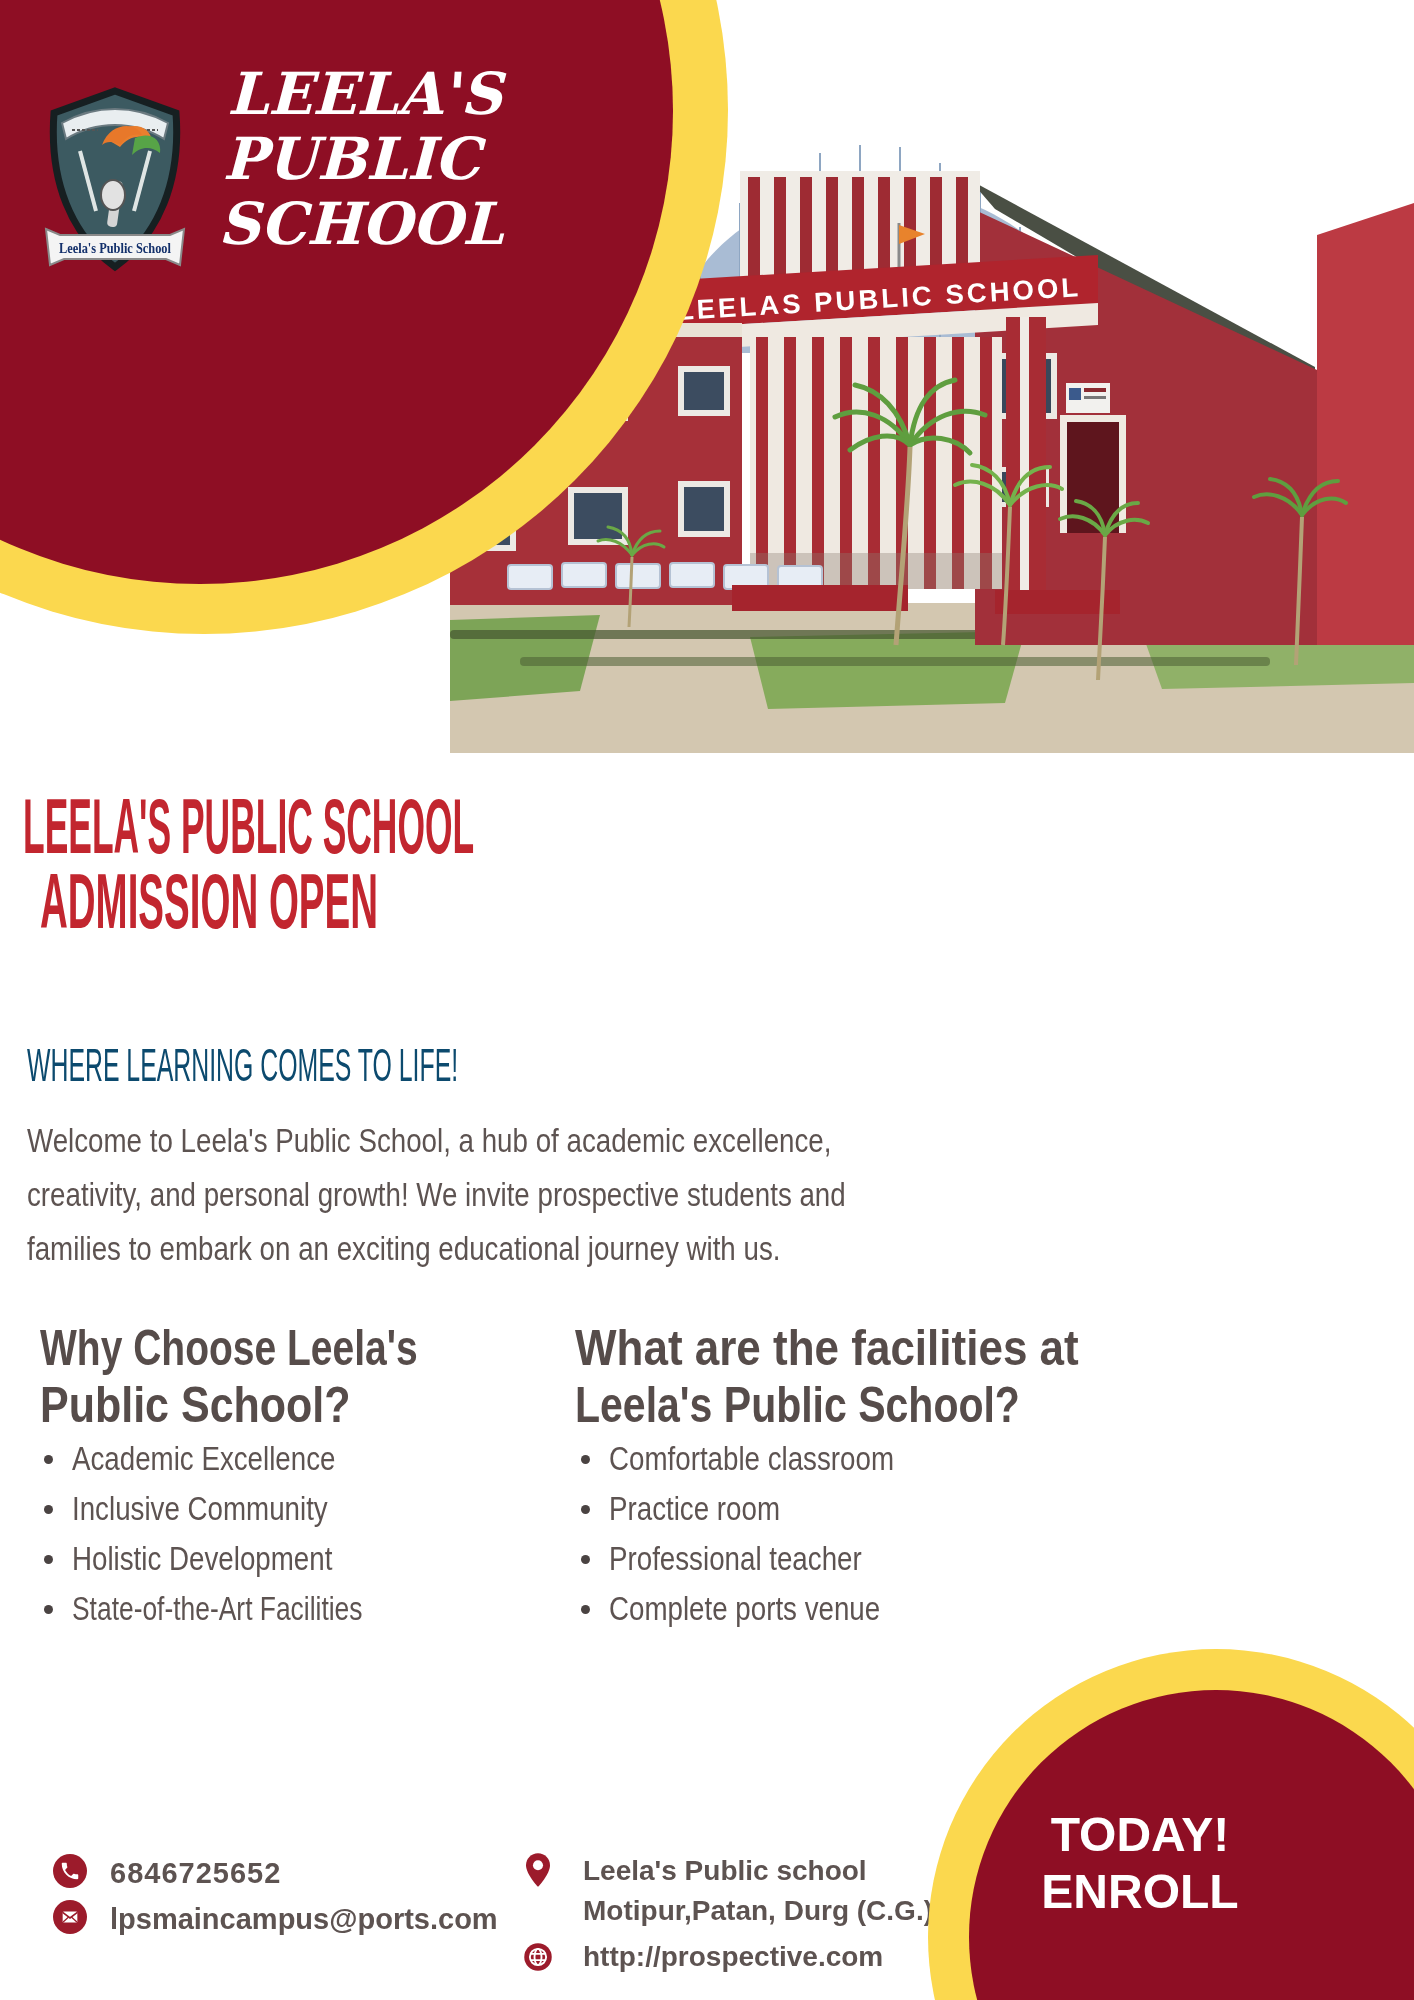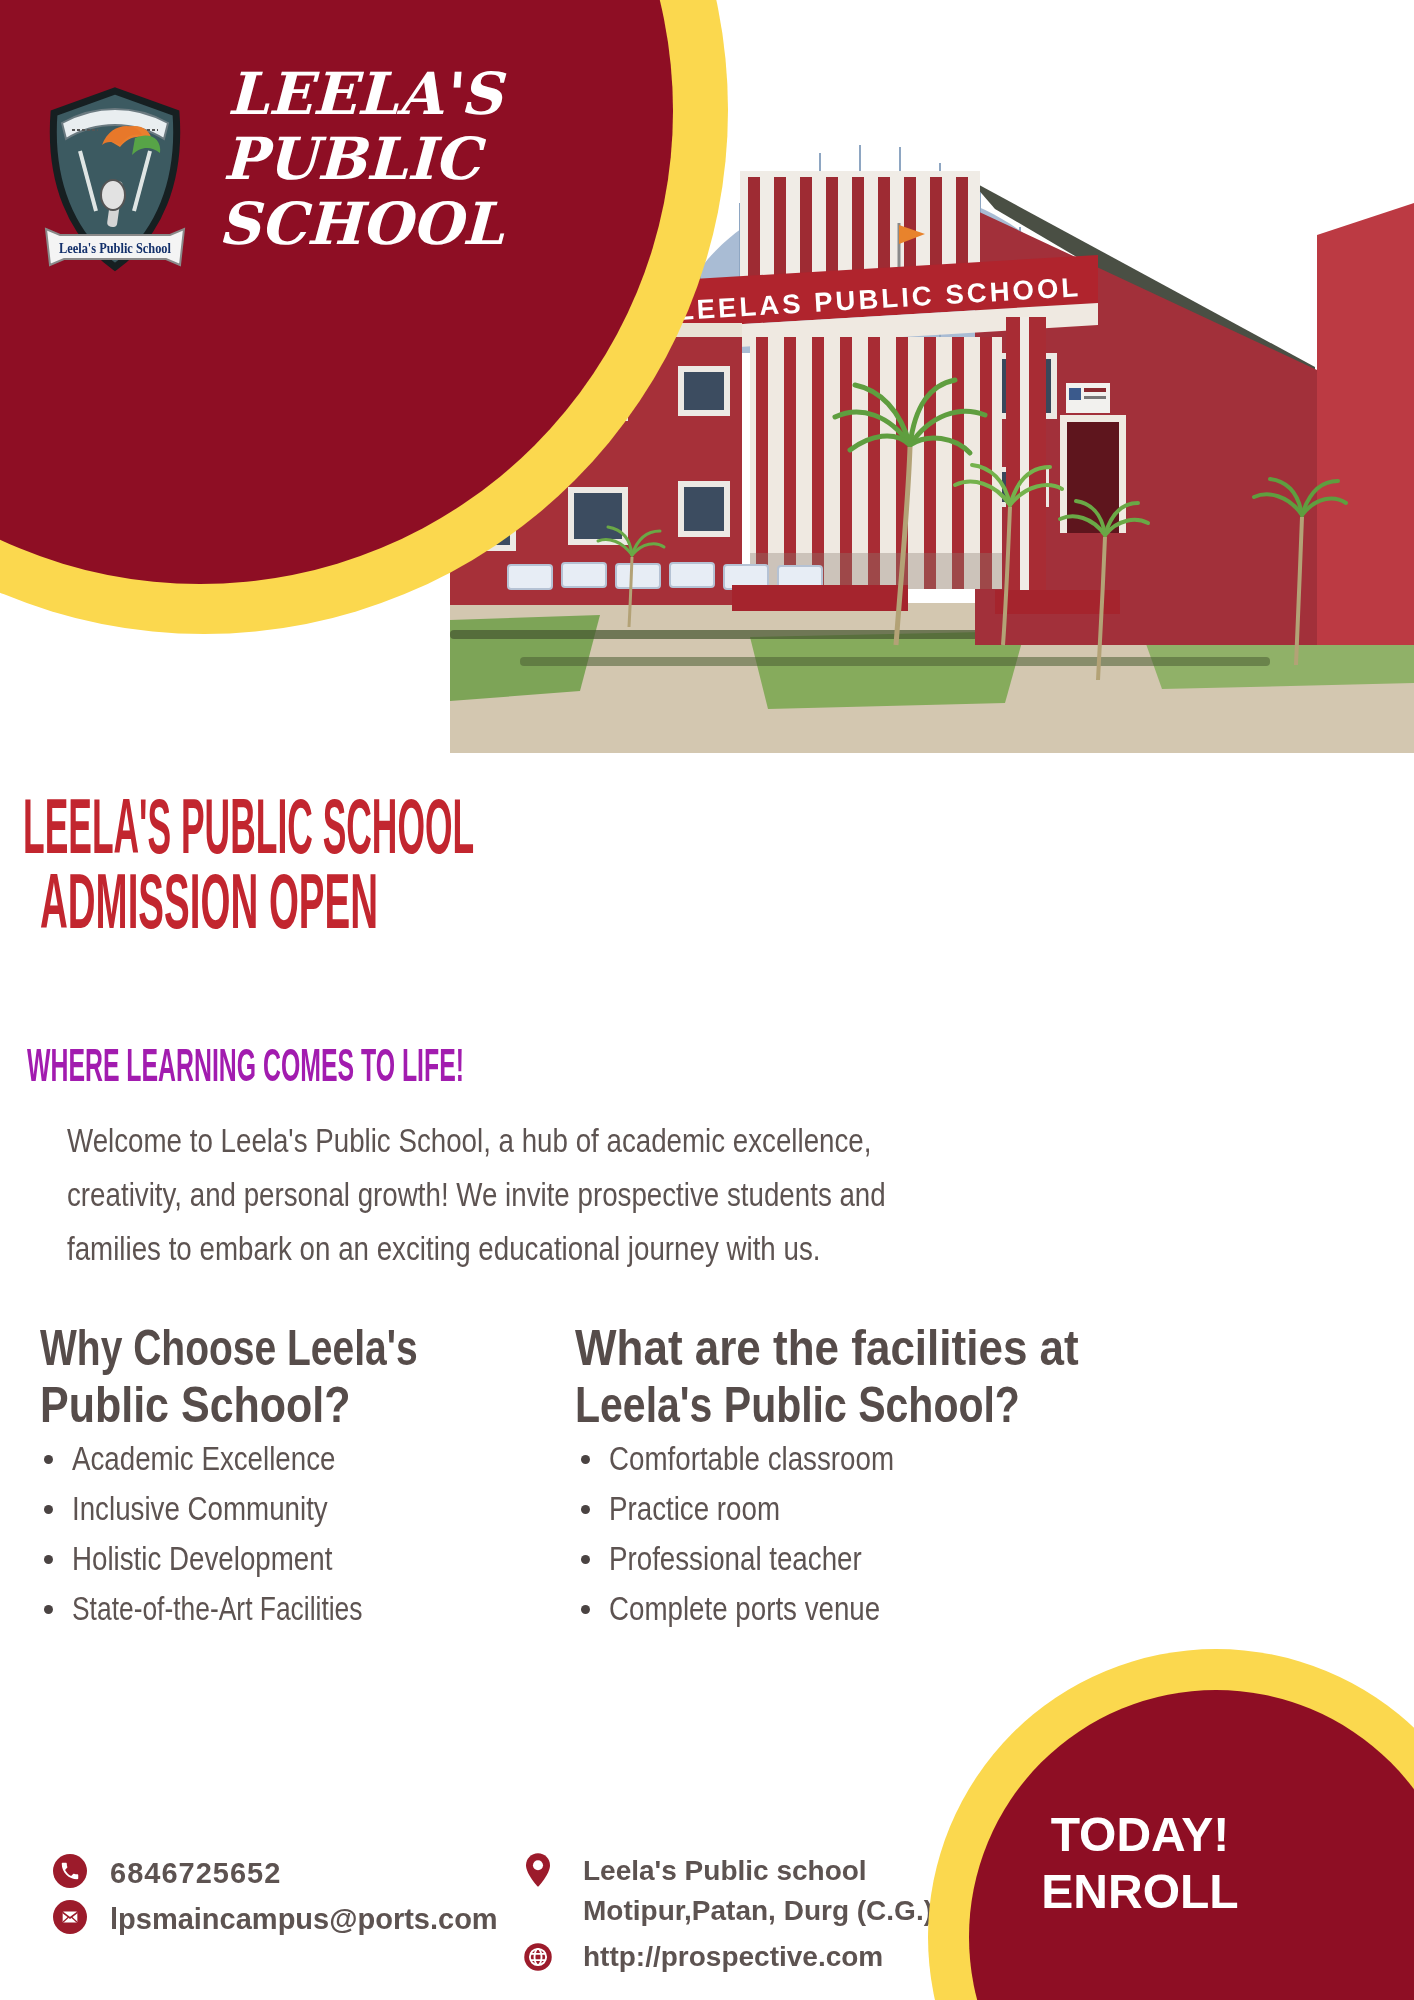--- a/index.html
+++ b/index.html
@@ -19,23 +19,23 @@
   
   .brand{left:228px;top:62px;color:#ffffff;font-family:"DejaVu Serif",serif;
          font-style:italic;font-weight:bold;font-size:58px;line-height:65px;transform:skewX(-4deg);}
   
   .logo{left:40px;top:83px;width:150px;height:196px;}
   
   .hline{color:#c2262f;font-weight:700;font-size:77px;line-height:1;}
   .h1{left:23px;top:788px;}
   .h2{left:40px;top:863px;}
   
-  .tagline{left:27px;top:1038px;font-size:46px;font-weight:700;color:#a21caf;}
+  .tagline{left:27px;top:1038px;font-size:46px;font-weight:400;color:#0c4a6e;}
   .intro{left:27px;top:1114px;color:#5d5351;font-size:33px;}
-  .intro div{line-height:54px;height:54px;white-space:nowrap;margin-left:40px;}
+  .intro div{line-height:54px;height:54px;white-space:nowrap;}
   
   .colh{font-size:50px;font-weight:700;color:#564c4a;}
   .colh div{line-height:57px;white-space:nowrap;}
   .why-h{left:40px;top:1320px;}
   .fac-h{left:575px;top:1320px;}
   ul.blist{left:44px;top:1434px;list-style:none;margin:0;padding:0;}
   ul.blist.right{left:581px;}
   ul.blist li{height:50px;display:flex;align-items:center;}
   .dot{width:9px;height:9px;border-radius:50%;background:#4a4342;margin-right:19px;flex:0 0 auto;}
   .btxt{font-size:33px;color:#5d5351;}

